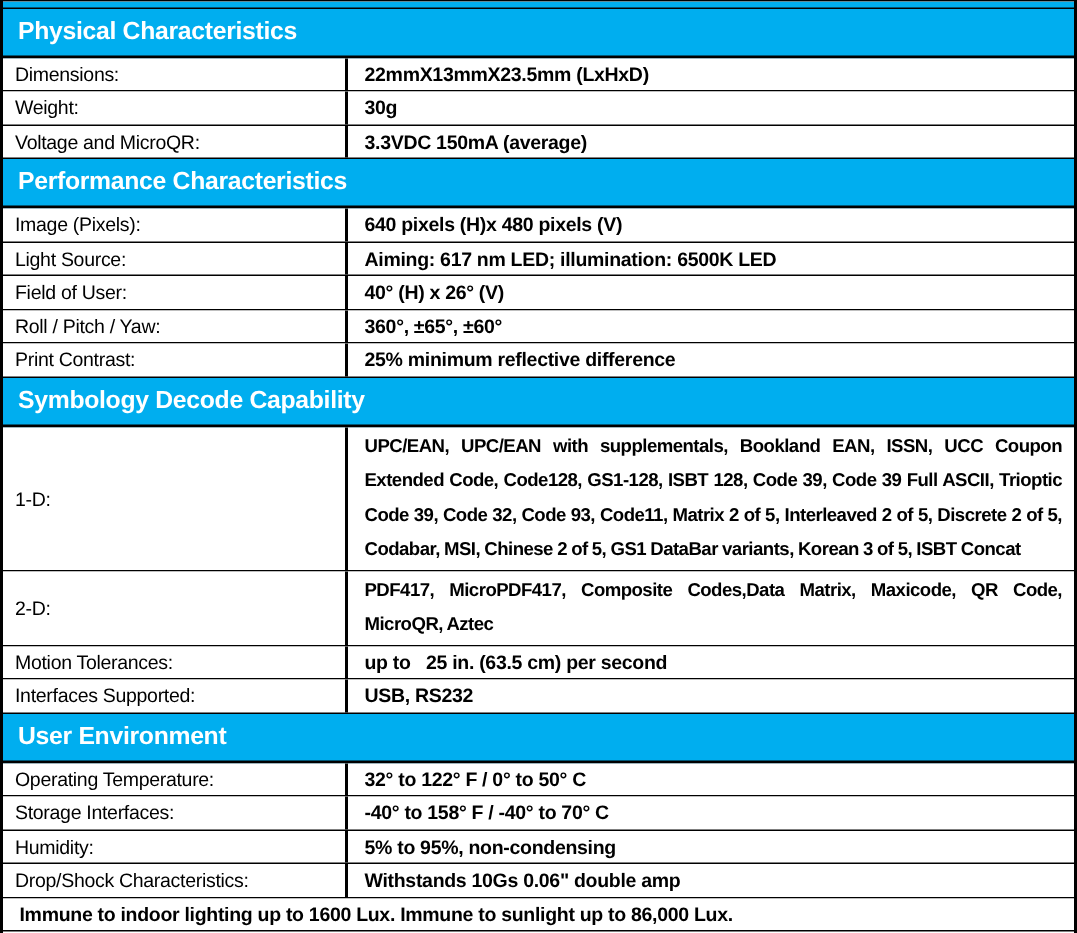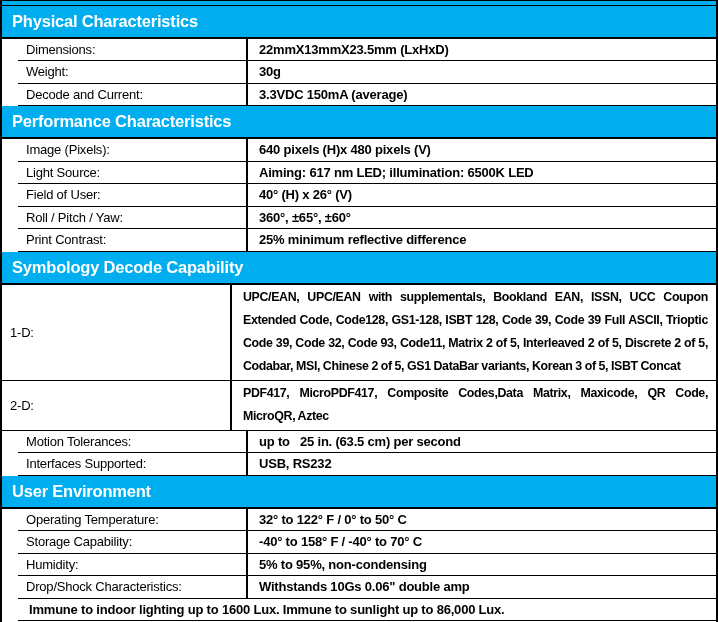--- a/index.html
+++ b/index.html
@@ -38,21 +38,21 @@
     font-size: 16.5px;
   }
 
   .spec-row {
     display: flex;
     border-bottom: 1.5px solid var(--line);
     box-sizing: border-box;
     background: #ffffff;
     font-size: 13px;
   }
-  .spec-row.single { height: 22.5px; margin-left: 16px; }
+  .spec-row.single { height: 22.5px; }
 
   .label-cell {
     flex: 0 0 230px;
     width: 230px;
     box-sizing: border-box;
     border-right: 2px solid var(--line);
     padding: 0 6px 0 8px;
     display: flex;
     align-items: center;
     overflow: hidden;
@@ -91,21 +91,21 @@
       </div>
       <div class="spec-row single">
         <div class="label-cell">Dimensions:</div>
         <div class="value-cell">22mmX13mmX23.5mm (LxHxD)</div>
       </div>
       <div class="spec-row single">
         <div class="label-cell">Weight:</div>
         <div class="value-cell">30g</div>
       </div>
       <div class="spec-row single">
-        <div class="label-cell">Decode and Current:</div>
+        <div class="label-cell">Voltage and MicroQR:</div>
         <div class="value-cell">3.3VDC 150mA (average)</div>
       </div>
       <div class="section-header">
         <span class="section-title">Performance Characteristics</span>
       </div>
       <div class="spec-row single">
         <div class="label-cell">Image (Pixels):</div>
         <div class="value-cell">640 pixels (H)x 480 pixels (V)</div>
       </div>
       <div class="spec-row single">
@@ -144,21 +144,21 @@
         <div class="value-cell">USB, RS232</div>
       </div>
       <div class="section-header">
         <span class="section-title">User Environment</span>
       </div>
       <div class="spec-row single">
         <div class="label-cell">Operating Temperature:</div>
         <div class="value-cell">32° to 122° F / 0° to 50° C</div>
       </div>
       <div class="spec-row single">
-        <div class="label-cell">Storage Capability:</div>
+        <div class="label-cell">Storage Interfaces:</div>
         <div class="value-cell">-40° to 158° F / -40° to 70° C</div>
       </div>
       <div class="spec-row single">
         <div class="label-cell">Humidity:</div>
         <div class="value-cell">5% to 95%, non-condensing</div>
       </div>
       <div class="spec-row single">
         <div class="label-cell">Drop/Shock Characteristics:</div>
         <div class="value-cell">Withstands 10Gs 0.06" double amp</div>
       </div>

